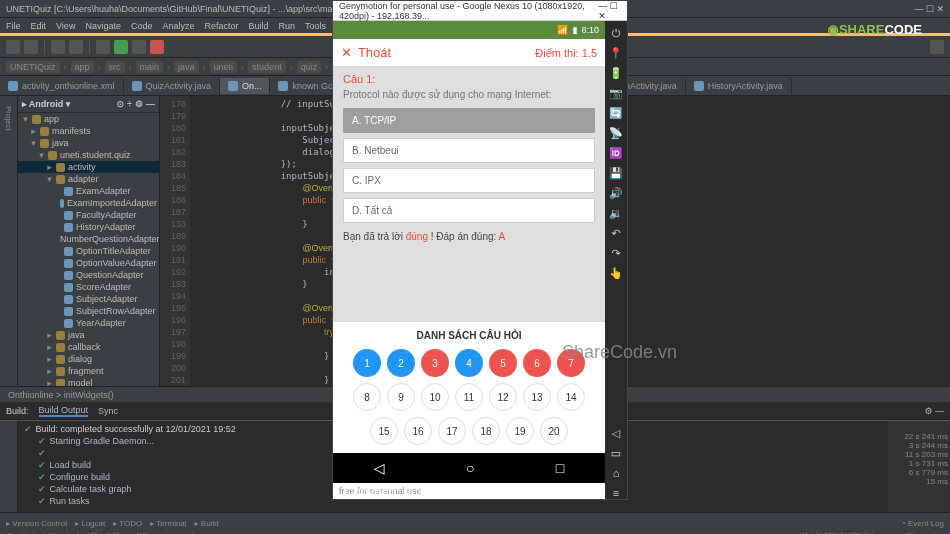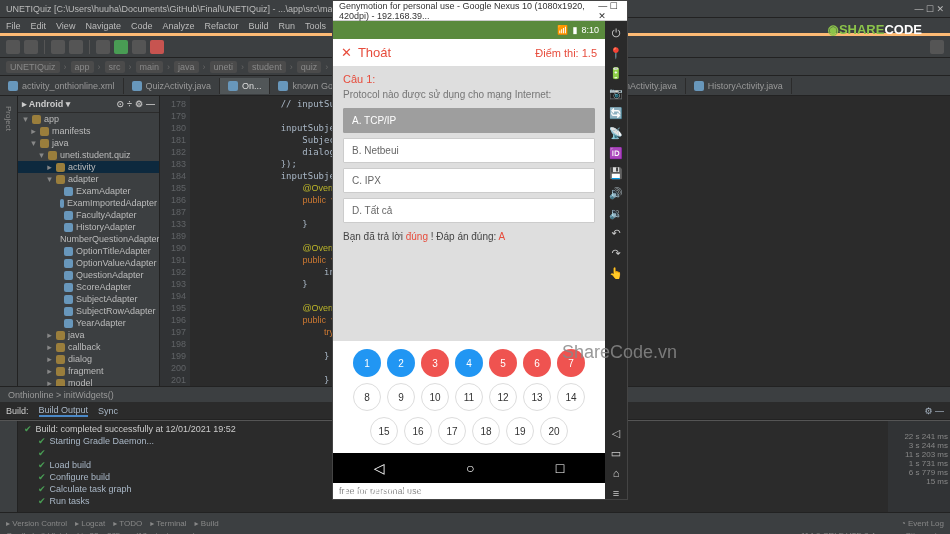--- a/index.html
+++ b/index.html
@@ -460,20 +460,21 @@
             <div class="answer sel">A. TCP/IP</div>
             <div class="answer">B. Netbeui</div>
             <div class="answer">C. IPX</div>
             <div class="answer">D. Tất cả</div>
           </div>
         <div class="result">
           <span>Bạn đã trả lời </span><span class="r">đúng</span><span> ! Đáp án đúng: </span><span class="r">A</span>
         </div>
       </div>
       <div class="q-list">
+        <div class="q-list-hdr">DANH SÁCH CÂU HỎI</div>
         <div class="q-grid" id="qgrid">
             <div class="q-btn blue">1</div>
             <div class="q-btn blue">2</div>
             <div class="q-btn red">3</div>
             <div class="q-btn blue">4</div>
             <div class="q-btn red">5</div>
             <div class="q-btn red">6</div>
             <div class="q-btn red">7</div>
             <div class="q-btn ">8</div>
             <div class="q-btn ">9</div>

